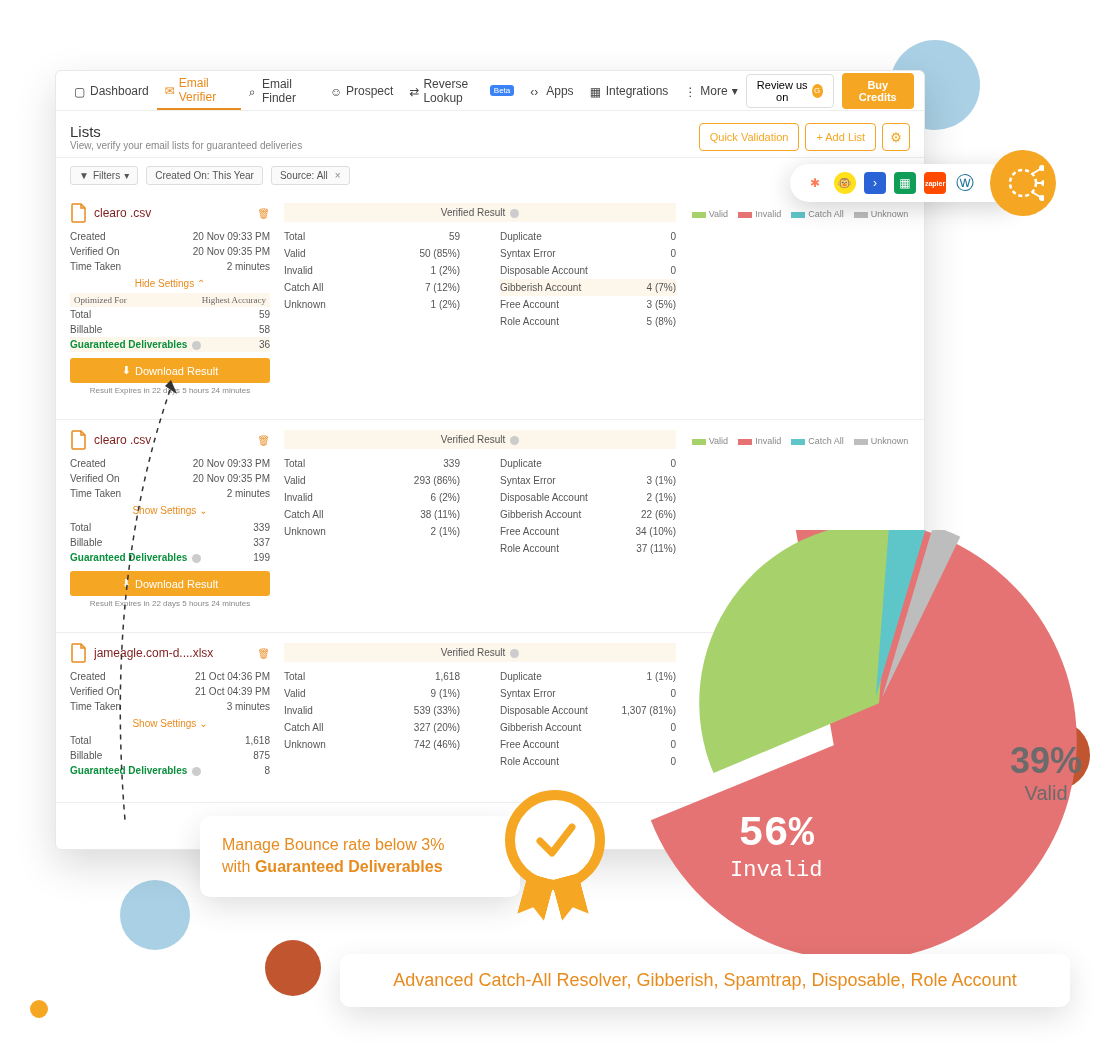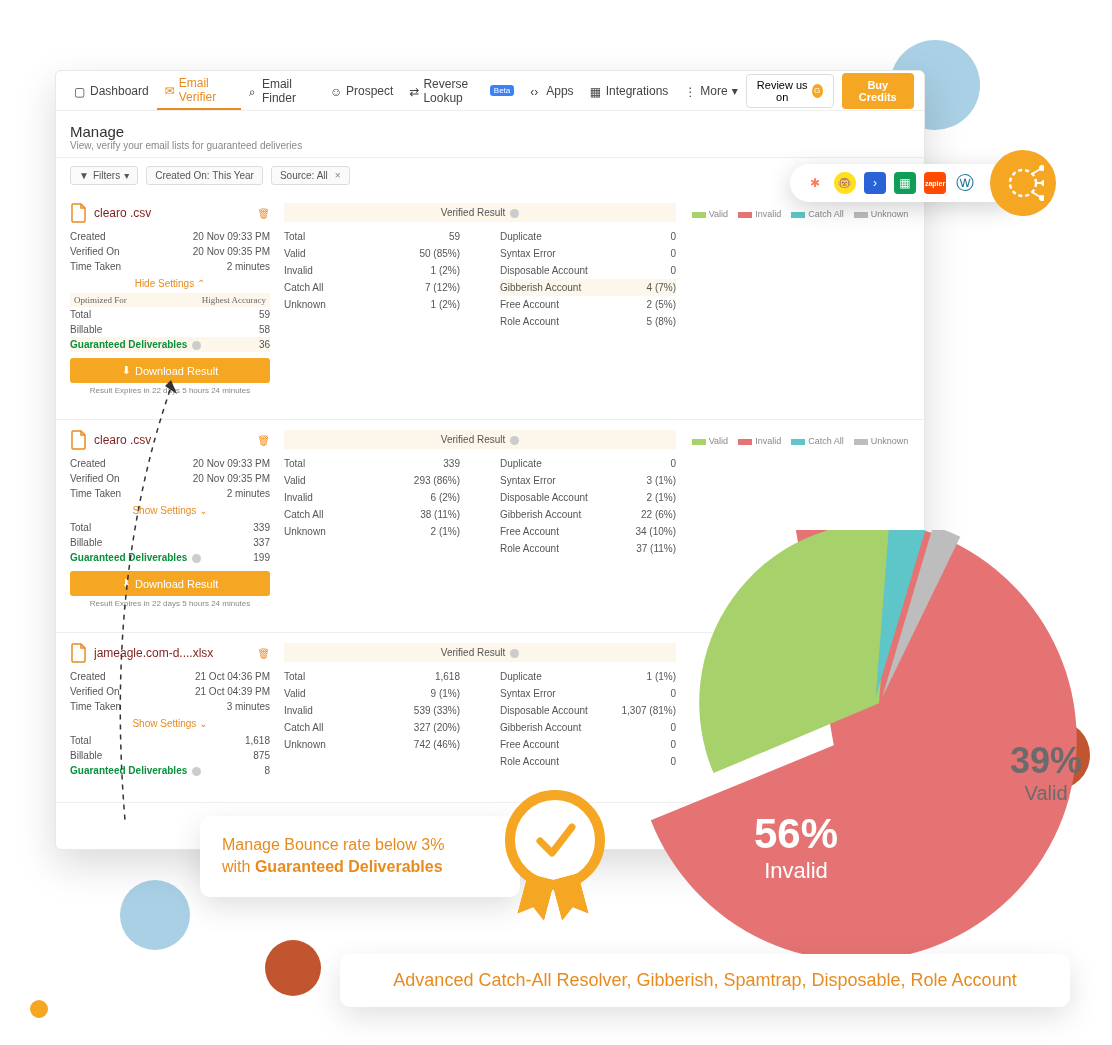--- a/index.html
+++ b/index.html
@@ -66,21 +66,21 @@
   .bounce-box { position: absolute; left: 200px; top: 816px; width: 320px; background: #fff; border-radius: 10px; padding: 18px 22px; box-shadow: 0 10px 30px rgba(0,0,0,0.12); font-size: 16px; color: #e88b1e; line-height: 1.4; }
   .bounce-box b { font-weight: 700; }
   .ribbon-badge { position: absolute; left: 500px; top: 790px; width: 110px; height: 140px; }
   .ribbon-circle { width: 100px; height: 100px; border-radius: 50%; background: #fff; border: 10px solid #f5a623; display: flex; align-items: center; justify-content: center; margin: 0 auto; }
   .ribbons { position: absolute; top: 86px; left: 22px; display: flex; gap: 6px; }
   .ribbons span { width: 28px; height: 42px; background: #f5a623; clip-path: polygon(0 0,100% 0,100% 100%,50% 75%,0 100%); }
   .ribbons span:first-child { transform: rotate(15deg); }
   .ribbons span:last-child { transform: rotate(-15deg); }
   
   .big-pie-wrap { position: absolute; left: 610px; top: 530px; width: 480px; height: 430px; }
-  .big-label-invalid { position: absolute; left: 144px; top: 280px; color: #fff; text-align: center; }
+  .big-label-invalid { position: absolute; left: 120px; top: 280px; color: #fff; text-align: center; font-family: Liberation Mono, monospace; }
   .big-label-invalid .pct { font-size: 42px; font-weight: 700; }
   .big-label-invalid .txt { font-size: 22px; }
   .big-label-valid { position: absolute; left: 400px; top: 210px; color: #6b6b6b; text-align: center; }
   .big-label-valid .pct { font-size: 36px; font-weight: 700; color: #6b6b6b; }
   .big-label-valid .txt { font-size: 20px; }
   
   .bottom-banner { position: absolute; left: 340px; top: 954px; width: 730px; background: #fff; border-radius: 10px; box-shadow: 0 10px 30px rgba(0,0,0,0.12); padding: 16px 24px; font-size: 18px; color: #e88b1e; text-align: center; }
   
   .dash-arrow { position: absolute; left: 85px; top: 380px; width: 120px; height: 470px; pointer-events: none; }
   
@@ -134,22 +134,29 @@
     <div class="nav-spacer"></div>
     <button class="review-btn">
         <span>Review us on</span>
         <span style="background:#f5a623;color:#fff;border-radius:50%;width:14px;height:14px;display:inline-flex;align-items:center;justify-content:center;font-size:8px">G</span>
       </button>
     <button class="buy-btn">Buy Credits</button>
   </div>
 
   <div class="page-hdr">
     <div>
-      <div class="page-title">Manage</div>
+      <div class="page-title">Lists</div>
       <div class="page-sub">View, verify your email lists for guaranteed deliveries</div>
+    </div>
+    <div class="hdr-right">
+      <button class="btn-outline-orange">Quick Validation</button>
+      <button class="btn-outline-orange">+ Add List</button>
+      <button class="btn-icon">
+          <span>⚙</span>
+        </button>
     </div>
   </div>
 
   <div class="filters">
     <span class="chip"><span>▼</span><span>Filters</span> ▾</span>
     <span class="chip">Created On: This Year</span>
     <span class="chip">
         <span>Source: All</span>
         <span class="x">×</span>
       </span>
@@ -235,21 +242,21 @@
         <div class="vr-kv">
                 <span>Disposable Account</span>
                 <span>0</span>
               </div>
         <div class="vr-kv hl">
                 <span>Gibberish Account</span>
                 <span>4 (7%)</span>
               </div>
         <div class="vr-kv">
                 <span>Free Account</span>
-                <span>2 (5%)</span>
+                <span>3 (5%)</span>
               </div>
         <div class="vr-kv">
                 <span>Role Account</span>
                 <span>5 (8%)</span>
               </div>
       </div>
     </div>
   </div>
         <div class="pie-col">
       <div class="legend">

